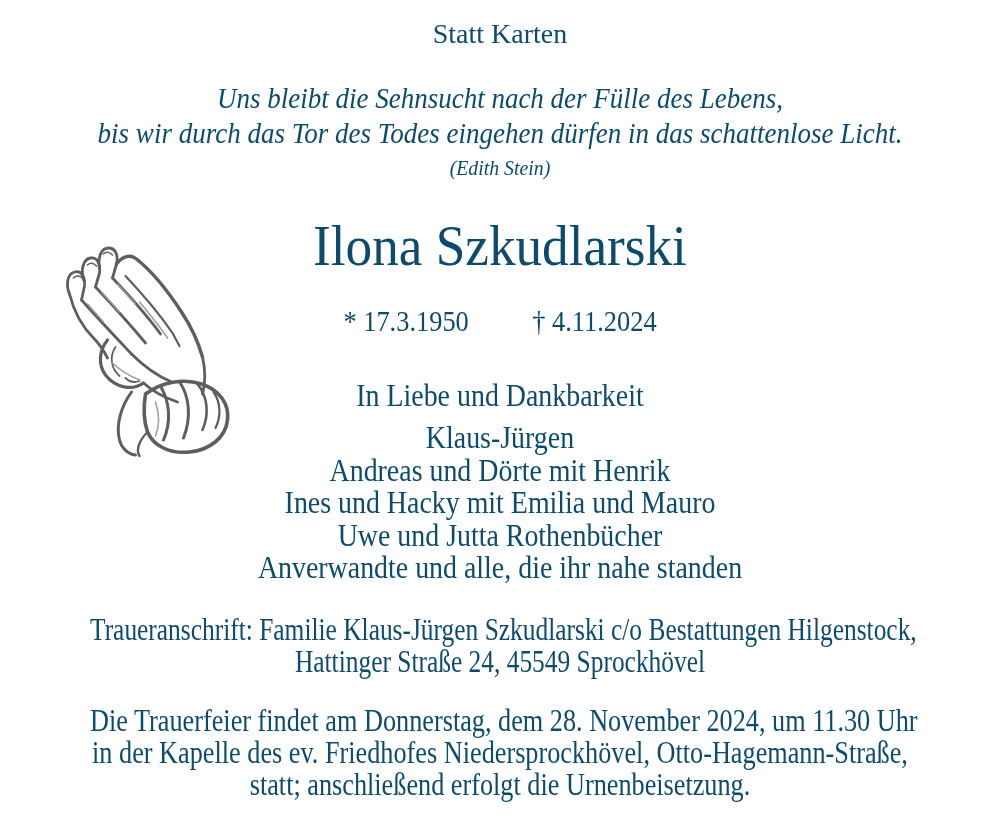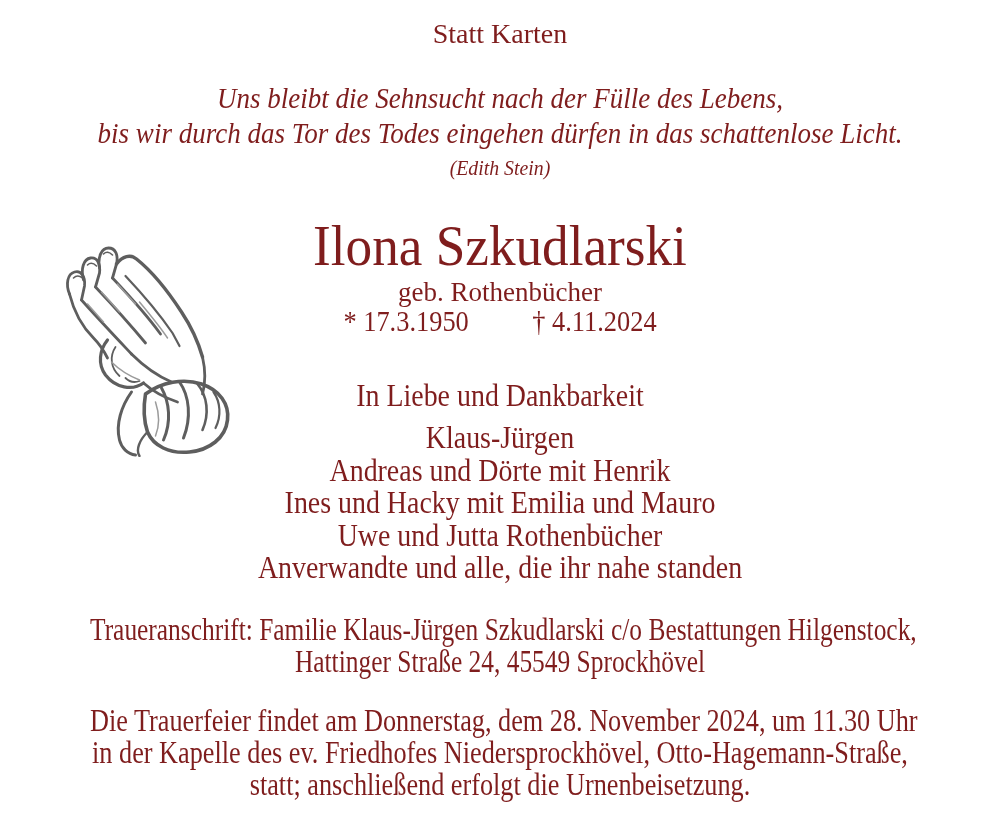--- a/index.html
+++ b/index.html
@@ -3,21 +3,21 @@
 <meta charset="utf-8">
 <style>
   html, body { margin: 0; padding: 0; background: #ffffff; }
   .page {
     position: relative;
     width: 1000px;
     height: 827px;
     background: #ffffff;
     overflow: hidden;
     font-family: "Liberation Serif", "DejaVu Serif", serif;
-    color: #7f1d1d;
+    color: #0c4a6e;
   }
   .line {
     position: absolute;
     left: 0; right: 0;
     text-align: center;
     white-space: nowrap;
     line-height: 1;
   }
   .statt        { top: 20px;  font-size: 28px; }
   .quote-1      { top: 83px;  font-size: 30px; font-style: italic; transform: scaleX(0.90); }
@@ -94,21 +94,20 @@
       <path d="M32 62 L48 80"></path>
       <path d="M46 50 L64 70"></path>
       <path d="M62 42 L80 62"></path>
       <path d="M84 60 C94 72 104 84 112 96"></path>
       <path d="M56 120 C64 128 74 134 84 138"></path>
       <path d="M100 160 C104 172 104 184 100 194"></path>
     </g>
   </svg>
 
   <div class="line deceased">Ilona Szkudlarski</div>
-  <div class="line maiden">geb. Rothenbücher</div>
 
   <div class="line dates">
     <span>* 17.3.1950</span>
     <span>† 4.11.2024</span>
   </div>
 
   <div class="line tribute-head">In Liebe und Dankbarkeit</div>
 
   <div class="line mourner-0">Klaus-Jürgen</div>
   <div class="line mourner-1">Andreas und Dörte mit Henrik</div>

